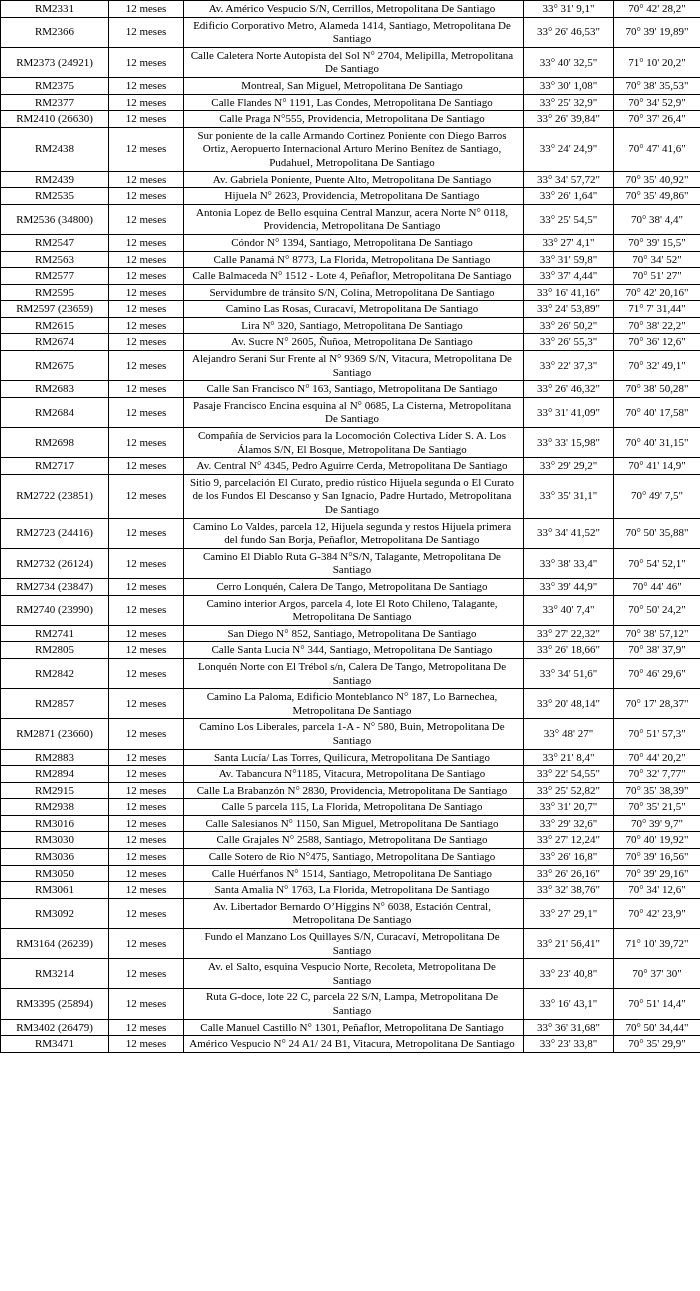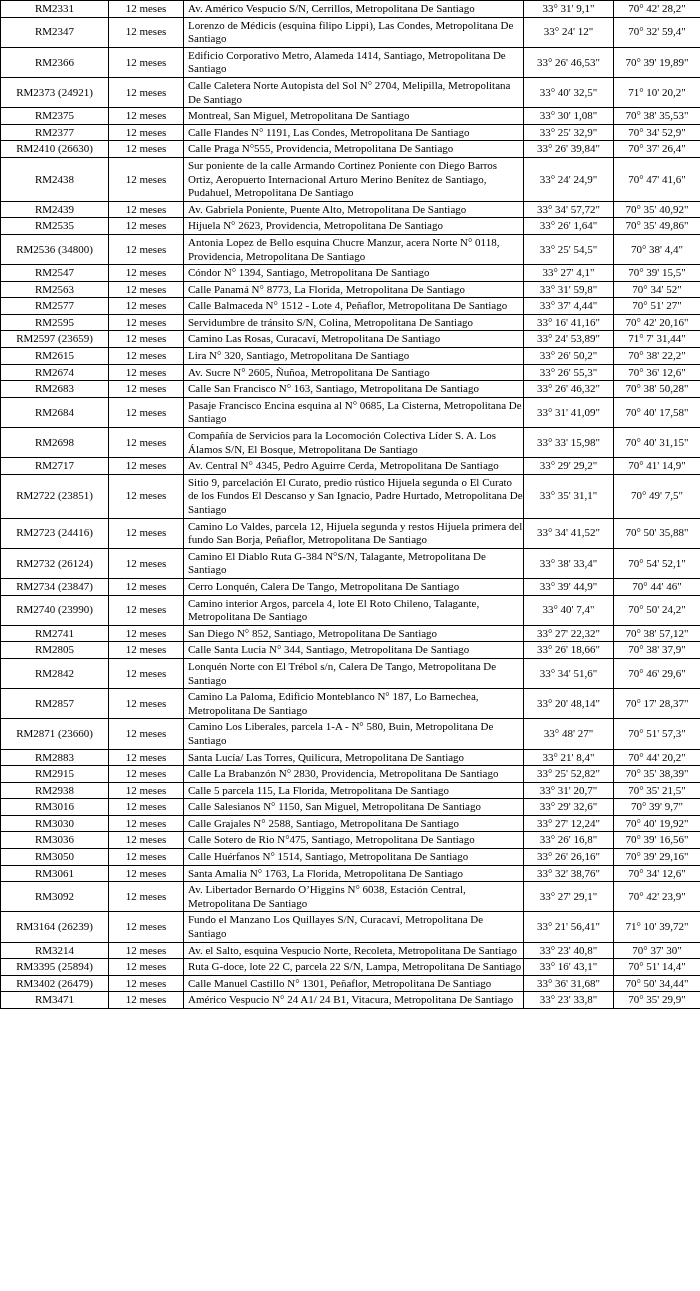--- a/index.html
+++ b/index.html
@@ -21,23 +21,23 @@
   }
   table.coords td {
     border: 1px solid #000000;
     padding: 1px 2px;
     vertical-align: middle;
     text-align: center;
     overflow: hidden;
     word-wrap: break-word;
   }
   table.coords td.col-address {
-    text-align: left;
+    text-align: center;
     padding-left: 4px;
-    padding-right: 0;
+    padding-right: 7px;
   }
 </style>
 </head>
 <body>
 
 <table class="coords">
   <colgroup>
     <col style="width:108px">
     <col style="width:75px">
     <col style="width:340px">
@@ -46,27 +46,20 @@
   </colgroup>
   <tbody>
       <tr>
         <td class="col-id">RM2331</td>
         <td class="col-duration">12 meses</td>
         <td class="col-address">Av. Américo Vespucio S/N, Cerrillos, Metropolitana De Santiago</td>
         <td class="col-lat">33° 31' 9,1"</td>
         <td class="col-lon">70° 42' 28,2"</td>
       </tr>
       <tr>
-        <td class="col-id">RM2347</td>
-        <td class="col-duration">12 meses</td>
-        <td class="col-address">Lorenzo de Médicis (esquina filipo Lippi), Las Condes, Metropolitana De Santiago</td>
-        <td class="col-lat">33° 24' 12"</td>
-        <td class="col-lon">70° 32' 59,4"</td>
-      </tr>
-      <tr>
         <td class="col-id">RM2366</td>
         <td class="col-duration">12 meses</td>
         <td class="col-address">Edificio Corporativo Metro, Alameda 1414, Santiago, Metropolitana De Santiago</td>
         <td class="col-lat">33° 26' 46,53"</td>
         <td class="col-lon">70° 39' 19,89"</td>
       </tr>
       <tr>
         <td class="col-id">RM2373 (24921)</td>
         <td class="col-duration">12 meses</td>
         <td class="col-address">Calle Caletera Norte Autopista del Sol N° 2704, Melipilla, Metropolitana De Santiago</td>
@@ -111,21 +104,21 @@
       <tr>
         <td class="col-id">RM2535</td>
         <td class="col-duration">12 meses</td>
         <td class="col-address">Hijuela N° 2623, Providencia, Metropolitana De Santiago</td>
         <td class="col-lat">33° 26' 1,64"</td>
         <td class="col-lon">70° 35' 49,86"</td>
       </tr>
       <tr>
         <td class="col-id">RM2536 (34800)</td>
         <td class="col-duration">12 meses</td>
-        <td class="col-address">Antonia Lopez de Bello esquina Chucre Manzur, acera Norte N° 0118, Providencia, Metropolitana De Santiago</td>
+        <td class="col-address">Antonia Lopez de Bello esquina Central Manzur, acera Norte N° 0118, Providencia, Metropolitana De Santiago</td>
         <td class="col-lat">33° 25' 54,5"</td>
         <td class="col-lon">70° 38' 4,4"</td>
       </tr>
       <tr>
         <td class="col-id">RM2547</td>
         <td class="col-duration">12 meses</td>
         <td class="col-address">Cóndor N° 1394, Santiago, Metropolitana De Santiago</td>
         <td class="col-lat">33° 27' 4,1"</td>
         <td class="col-lon">70° 39' 15,5"</td>
       </tr>
@@ -165,20 +158,27 @@
         <td class="col-lon">70° 38' 22,2"</td>
       </tr>
       <tr>
         <td class="col-id">RM2674</td>
         <td class="col-duration">12 meses</td>
         <td class="col-address">Av. Sucre N° 2605, Ñuñoa, Metropolitana De Santiago</td>
         <td class="col-lat">33° 26' 55,3"</td>
         <td class="col-lon">70° 36' 12,6"</td>
       </tr>
       <tr>
+        <td class="col-id">RM2675</td>
+        <td class="col-duration">12 meses</td>
+        <td class="col-address">Alejandro Serani Sur Frente al N° 9369 S/N, Vitacura, Metropolitana De Santiago</td>
+        <td class="col-lat">33° 22' 37,3"</td>
+        <td class="col-lon">70° 32' 49,1"</td>
+      </tr>
+      <tr>
         <td class="col-id">RM2683</td>
         <td class="col-duration">12 meses</td>
         <td class="col-address">Calle San Francisco N° 163, Santiago, Metropolitana De Santiago</td>
         <td class="col-lat">33° 26' 46,32"</td>
         <td class="col-lon">70° 38' 50,28"</td>
       </tr>
       <tr>
         <td class="col-id">RM2684</td>
         <td class="col-duration">12 meses</td>
         <td class="col-address">Pasaje Francisco Encina esquina al N° 0685, La Cisterna, Metropolitana De Santiago</td>
@@ -268,20 +268,27 @@
         <td class="col-address">Camino Los Liberales, parcela 1-A - N° 580, Buin, Metropolitana De Santiago</td>
         <td class="col-lat">33° 48' 27"</td>
         <td class="col-lon">70° 51' 57,3"</td>
       </tr>
       <tr>
         <td class="col-id">RM2883</td>
         <td class="col-duration">12 meses</td>
         <td class="col-address">Santa Lucía/ Las Torres, Quilicura, Metropolitana De Santiago</td>
         <td class="col-lat">33° 21' 8,4"</td>
         <td class="col-lon">70° 44' 20,2"</td>
+      </tr>
+      <tr>
+        <td class="col-id">RM2894</td>
+        <td class="col-duration">12 meses</td>
+        <td class="col-address">Av. Tabancura N°1185, Vitacura, Metropolitana De Santiago</td>
+        <td class="col-lat">33° 22' 54,55"</td>
+        <td class="col-lon">70° 32' 7,77"</td>
       </tr>
       <tr>
         <td class="col-id">RM2915</td>
         <td class="col-duration">12 meses</td>
         <td class="col-address">Calle La Brabanzón N° 2830, Providencia, Metropolitana De Santiago</td>
         <td class="col-lat">33° 25' 52,82"</td>
         <td class="col-lon">70° 35' 38,39"</td>
       </tr>
       <tr>
         <td class="col-id">RM2938</td>

